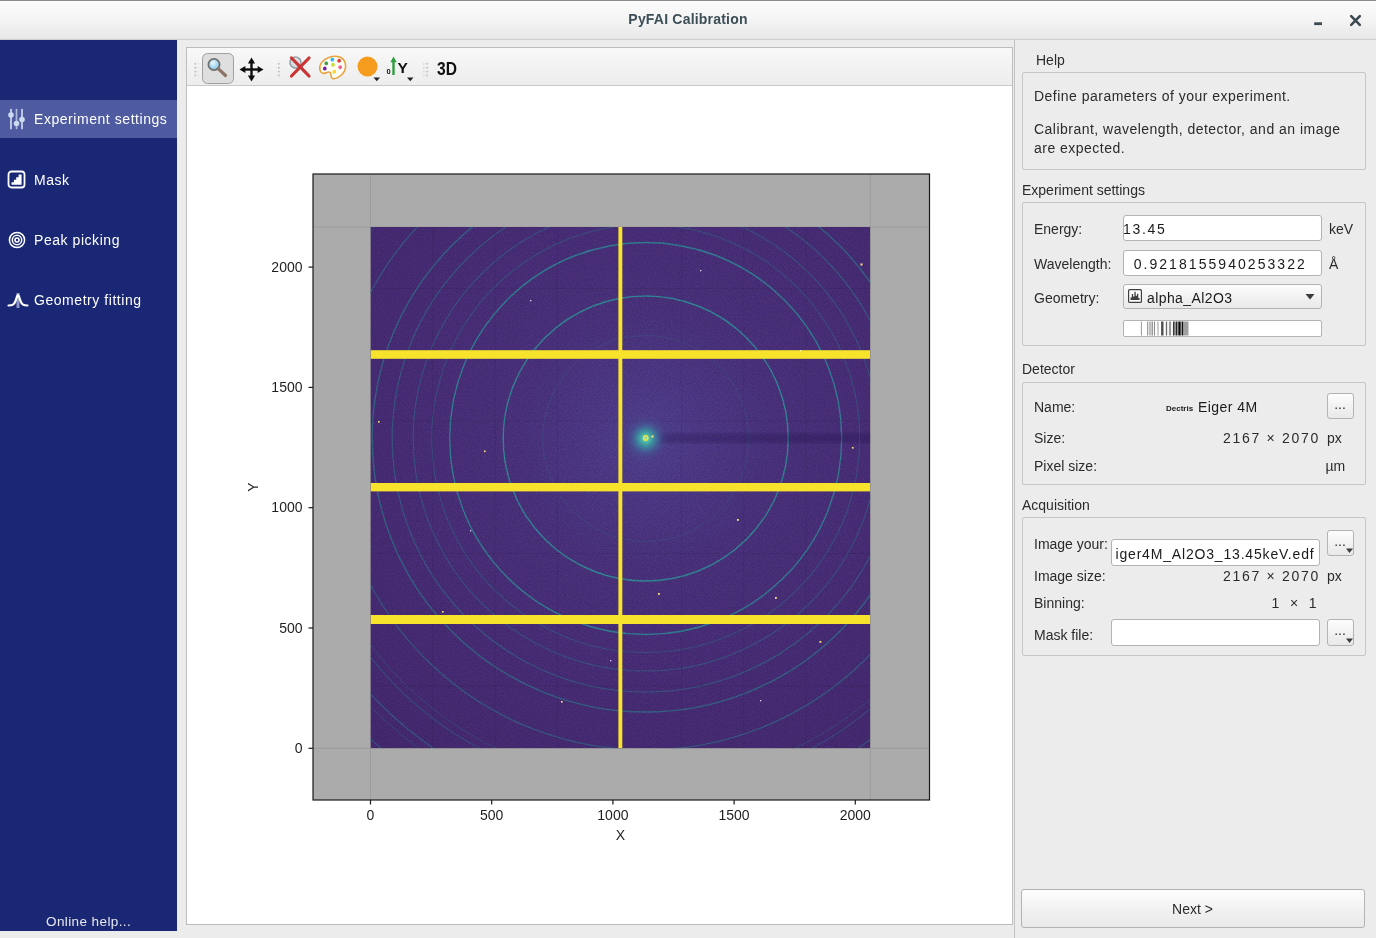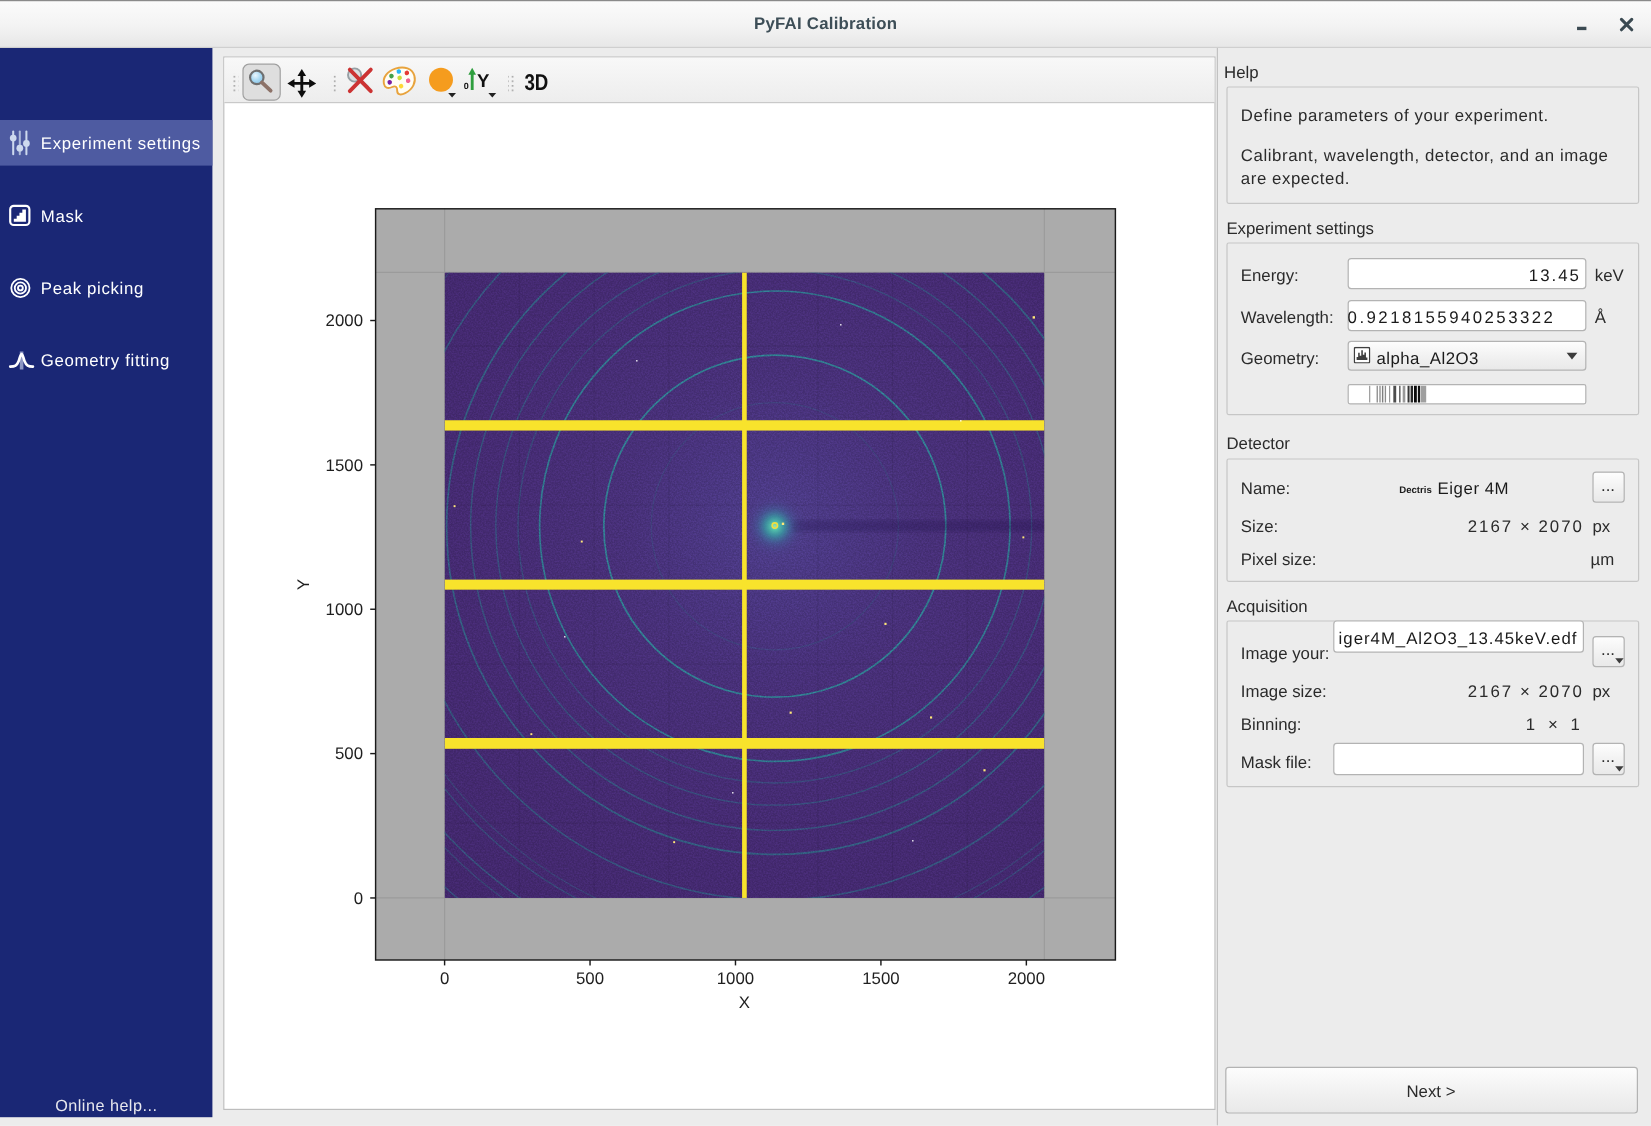--- a/index.html
+++ b/index.html
@@ -318,36 +318,36 @@
           <text x="302.5" y="271.8">2000</text>
         </g>
         <text x="620.4" y="840" text-anchor="middle">X</text>
         <text x="257.5" y="487" text-anchor="middle" transform="rotate(-90 257.5 487)">Y</text>
       </g>
     </svg>
   </div>
 
   <div id="rightpanel">
 
-    <div class="seclabel" style="left:5px;top:12px">Help</div>
+    <div class="seclabel" style="left:21px;top:12px">Help</div>
     <div class="gbox" style="left:6.5px;top:32px;width:344px;height:98px"></div>
     <div class="rowlbl" style="left:19px;top:48px;letter-spacing:0.48px">Define parameters of your experiment.</div>
     <div class="rowlbl" style="left:19px;top:81px;letter-spacing:0.48px">Calibrant, wavelength, detector, and an image</div>
     <div class="rowlbl" style="left:19px;top:100px;letter-spacing:0.48px">are expected.</div>
 
     <div class="seclabel" style="left:7px;top:141.5px">Experiment settings</div>
     <div class="gbox" style="left:6.5px;top:162px;width:344px;height:143.5px"></div>
     <div class="rowlbl" style="left:19px;top:180.5px">Energy:</div>
     <div class="field" style="left:108px;top:174.5px;width:198.5px;height:26.5px"></div>
-    <div class="fieldtxt" style="left:108px;top:180.5px;width:194.5px;text-align:right">13.45</div>
+    <div class="fieldtxt" style="left:108px;top:180.5px;width:194.5px;">13.45</div>
     <div class="unit" style="left:314px;top:180.5px">keV</div>
 
     <div class="rowlbl" style="left:19px;top:216px">Wavelength:</div>
     <div class="field" style="left:108px;top:210px;width:198.5px;height:25.5px"></div>
-    <div class="fieldtxt" style="left:108px;top:215.5px;width:194.5px;text-align:left;letter-spacing:2.05px">0.9218155940253322</div>
+    <div class="fieldtxt" style="left:108px;top:215.5px;width:194.5px;text-align:center;letter-spacing:2.05px">0.9218155940253322</div>
     <div class="unit" style="left:314px;top:215.5px">Å</div>
 
     <div class="rowlbl" style="left:19px;top:249.5px">Geometry:</div>
     <div class="btn" style="left:108px;top:244px;width:198.5px;height:24.5px"></div>
     <svg style="position:absolute;left:113px;top:249px" width="14" height="14" viewBox="0 0 14 14">
       <rect x="0.6" y="0.6" width="12.8" height="12.8" rx="1" fill="#ffffff" stroke="#3f3f3f" stroke-width="1.2"></rect>
       <path d="M 2.5 11 L 2.5 8.5 L 3.8 8.5 L 3.8 5 L 5.1 5 L 5.1 7.5 L 6.4 7.5 L 6.4 2.8 L 7.7 2.8 L 7.7 6.7 L 9 6.7 L 9 4.7 L 10.3 4.7 L 10.3 9 L 11.5 9 L 11.5 11 Z" fill="#3f3f3f"></path>
     </svg>
     <div class="rowlbl" style="left:132px;top:249.5px;color:#1a1a1a;letter-spacing:0.4px">alpha_Al2O3</div>
     <svg style="position:absolute;left:289px;top:252px" width="12" height="9" viewBox="0 0 12 9">
@@ -382,21 +382,21 @@
     <div class="btn" style="left:311.5px;top:352.5px;width:27px;height:26.5px;text-align:center;font-size:14px;color:#2b2b2b;line-height:20px">...</div>
     <div class="rowlbl" style="left:19px;top:389.5px">Size:</div>
     <div class="fieldtxt" style="left:108px;top:389.5px;width:197px;text-align:right;color:#2b2b2b">2167 × 2070</div>
     <div class="unit" style="left:312px;top:389.5px">px</div>
     <div class="rowlbl" style="left:19px;top:418px">Pixel size:</div>
     <div class="unit" style="left:310.5px;top:418px">µm</div>
 
     <div class="seclabel" style="left:7px;top:456.5px">Acquisition</div>
     <div class="gbox" style="left:6.5px;top:477px;width:344px;height:139px"></div>
     <div class="rowlbl" style="left:19px;top:496px">Image your:</div>
-    <div class="field" style="left:96px;top:477px;width:208.5px;height:26.5px;overflow:hidden">
+    <div class="field" style="left:96px;top:499px;width:208.5px;height:26.5px;overflow:hidden">
       <div class="fieldtxt" style="right:4px;top:6px;letter-spacing:0.82px">iger4M_Al2O3_13.45keV.edf</div>
     </div>
     <div class="btn" style="left:311.5px;top:489.5px;width:27px;height:26.5px;text-align:center;font-size:14px;color:#2b2b2b;line-height:20px">...</div>
     <svg style="position:absolute;left:330px;top:507px" width="9" height="7" viewBox="0 0 9 7">
       <path d="M 1 1.5 L 8 1.5 L 4.5 6 Z" fill="#3c3c3c"></path>
     </svg>
     <div class="rowlbl" style="left:19px;top:528px">Image size:</div>
     <div class="fieldtxt" style="left:108px;top:528px;width:197px;text-align:right;color:#2b2b2b">2167 × 2070</div>
     <div class="unit" style="left:312px;top:528px">px</div>
     <div class="rowlbl" style="left:19px;top:554.5px">Binning:</div>

